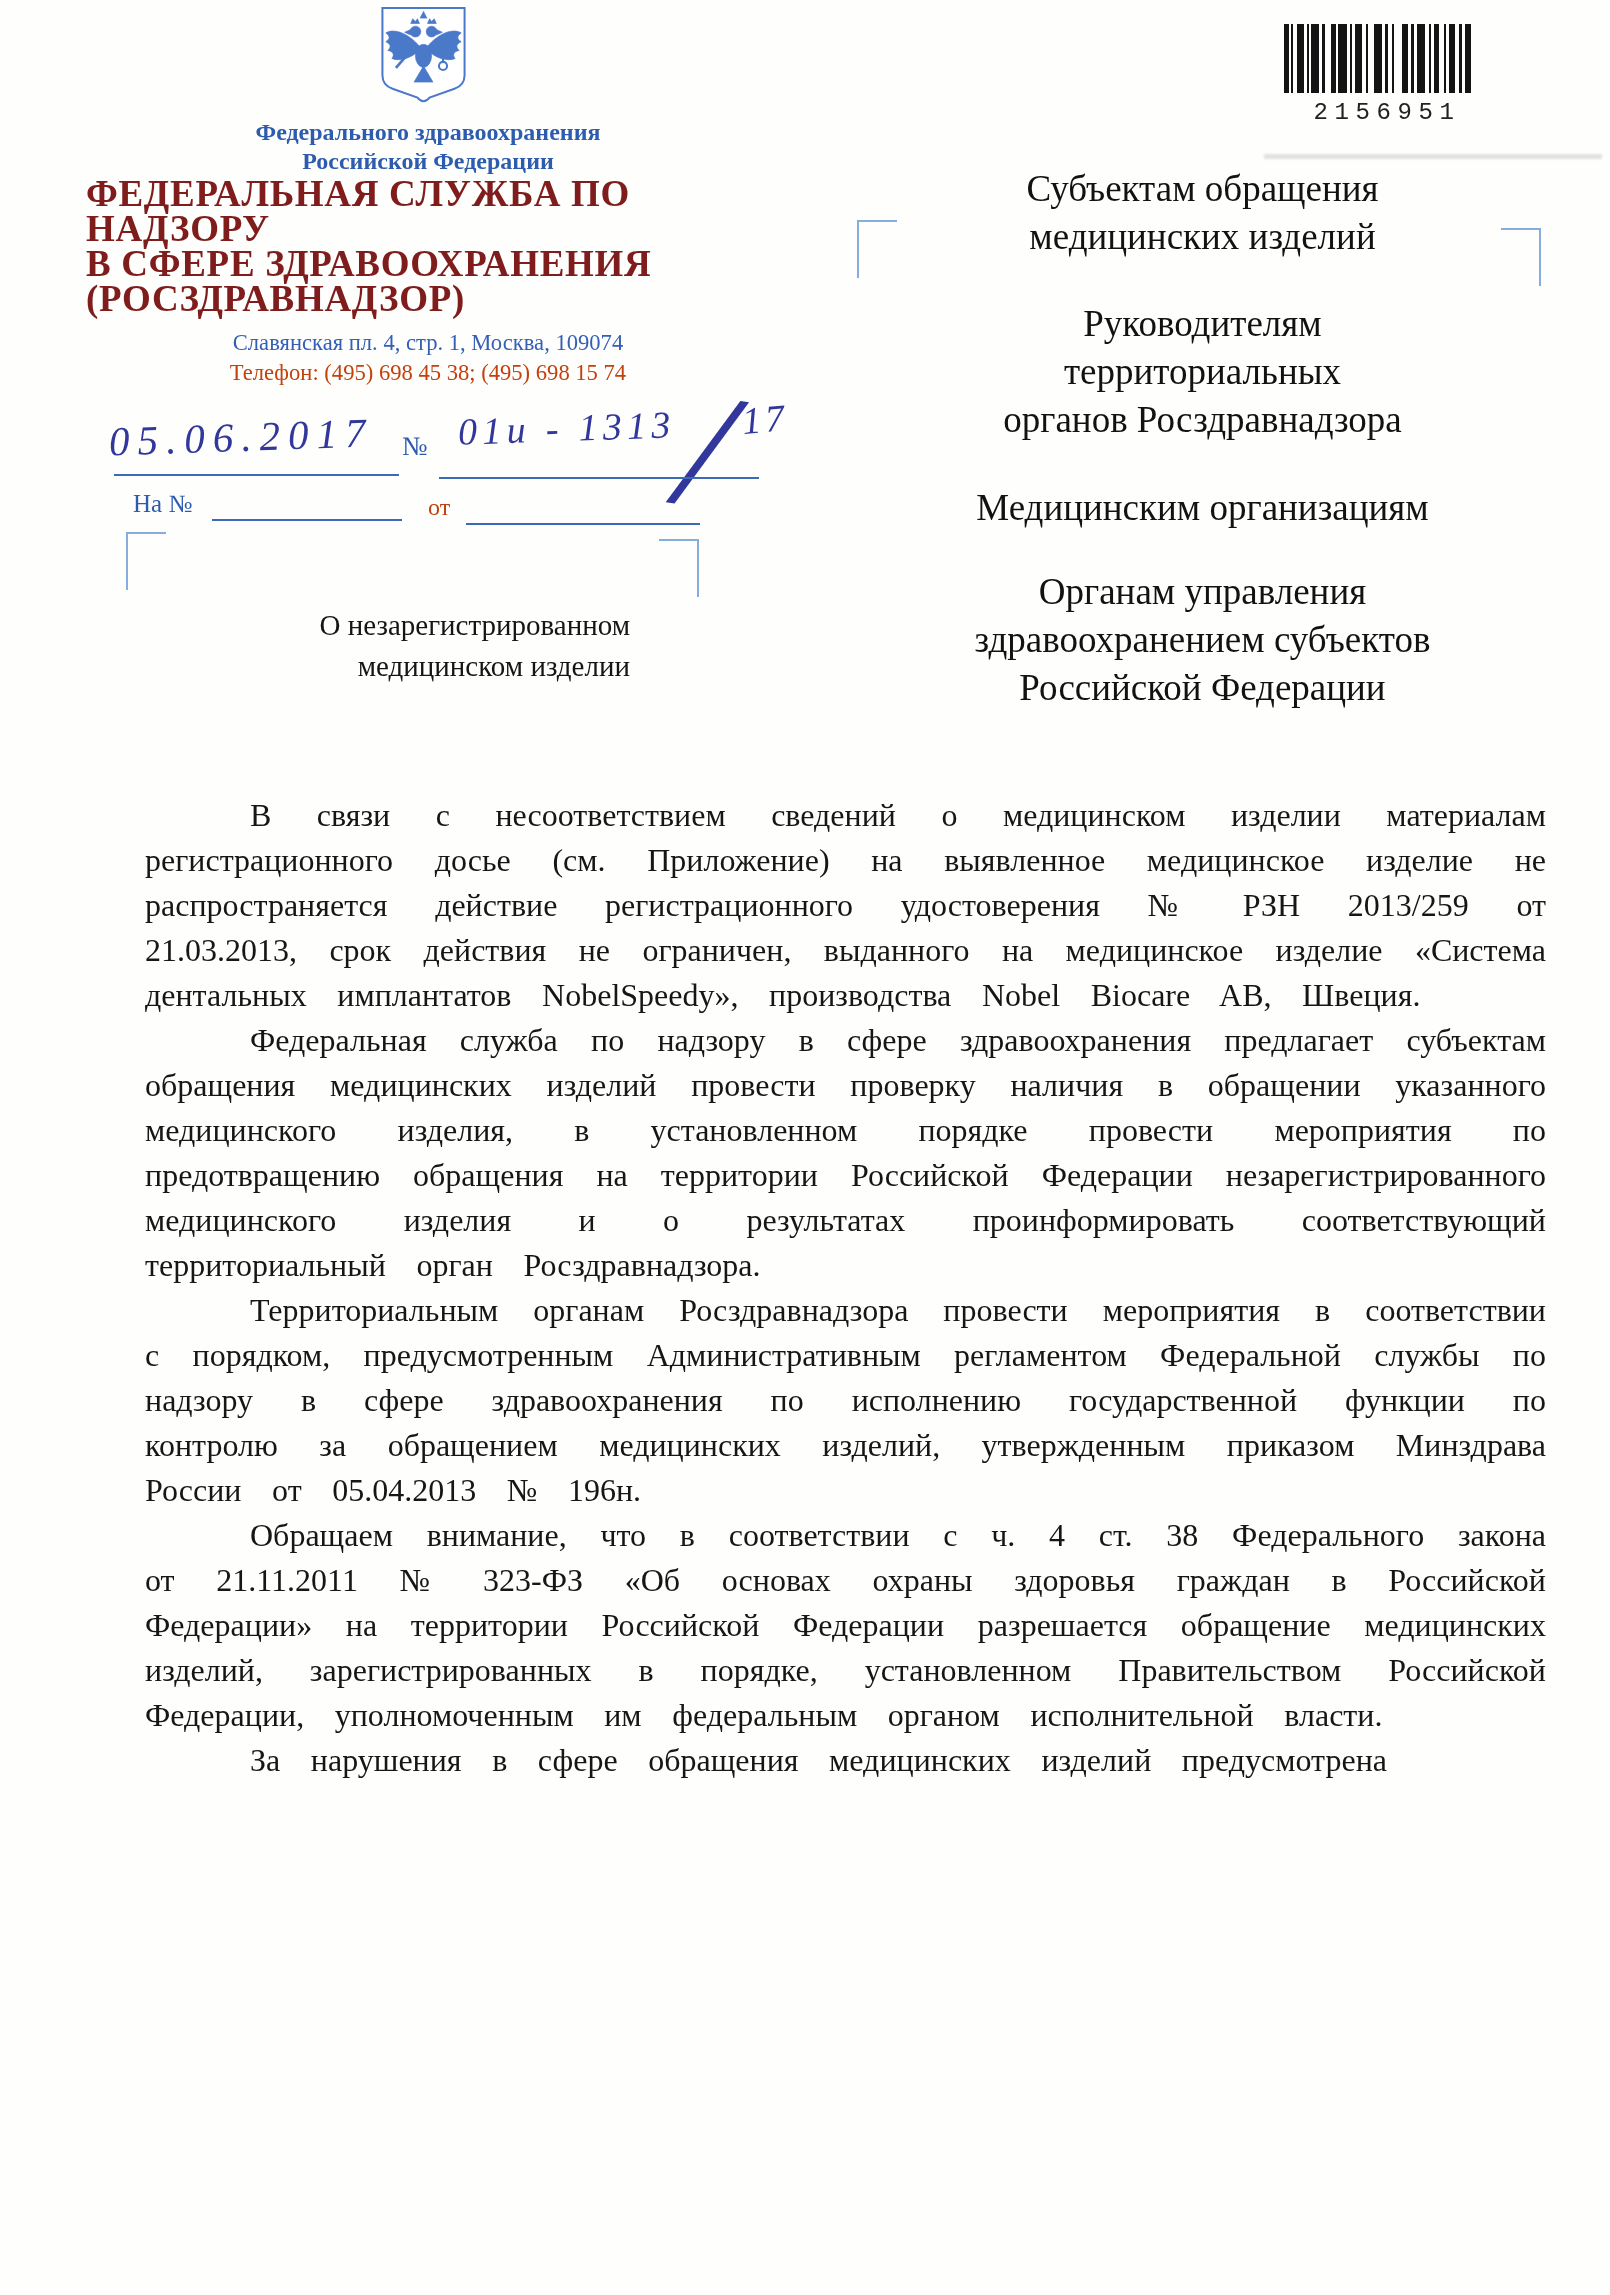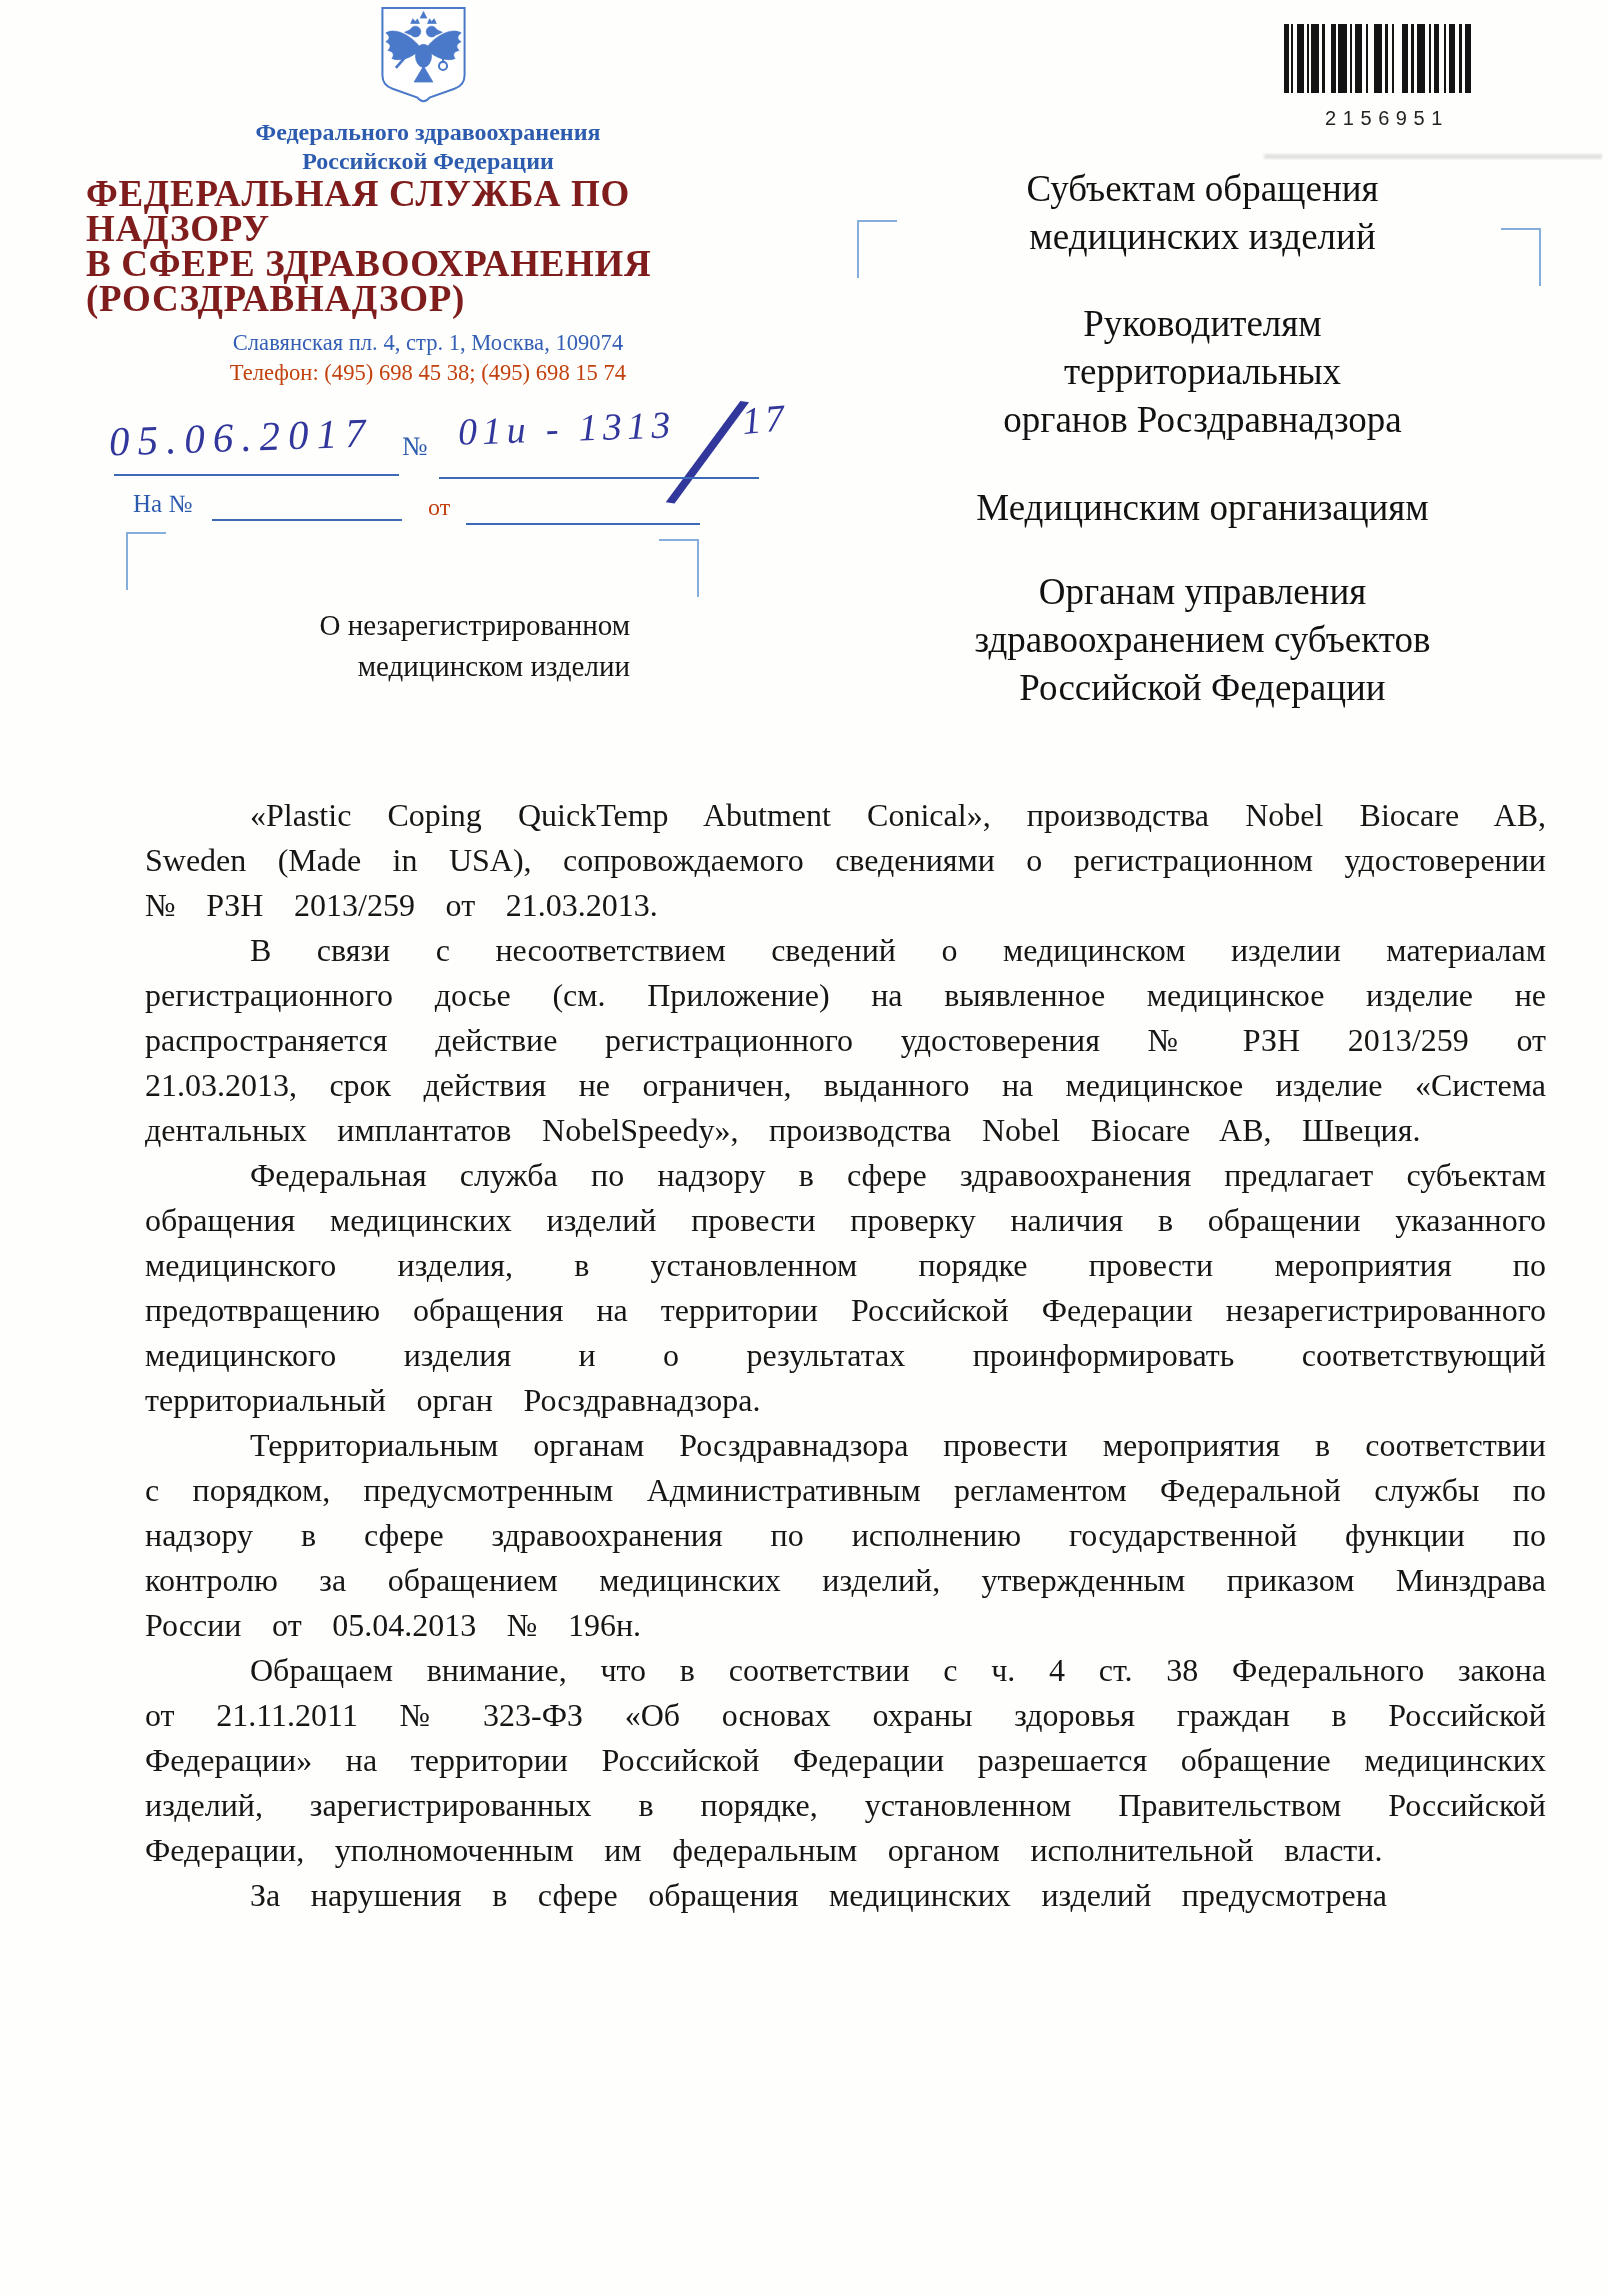--- a/index.html
+++ b/index.html
@@ -47,22 +47,22 @@
   .b4{left:1501px;top:228px;}
 
   
   .subject{position:absolute;left:232px;top:605px;width:398px;text-align:right;
            white-space:pre-line;font-size:29px;line-height:41px;color:#151515;}
 
   
   .barcode{position:absolute;left:1284px;top:24px;width:206px;}
   .bars{height:69px;white-space:nowrap;overflow:hidden;font-size:0;}
   .bars span{display:inline-block;height:100%;background:#141414;}
-  .bc-num{margin-top:14px;text-align:center;font-family:Liberation Sans, sans-serif;
-          font-size:20px;letter-spacing:6.6px;color:#222;}
+  .bc-num{margin-top:6px;text-align:center;font-family:Liberation Mono, monospace;
+          font-size:24px;letter-spacing:6.6px;color:#222;}
 
   
   .recipient{position:absolute;left:861px;width:683px;text-align:center;
              white-space:pre-line;font-size:37px;line-height:48px;color:#121212;}
   .r1{top:165px;} .r2{top:300px;} .r3{top:484px;} .r4{top:568px;}
 
   
   .body{position:absolute;left:145px;top:793px;width:1401px;}
   .body p{margin:0;text-indent:105px;text-align:justify;font-size:32px;line-height:45px;
           word-spacing:22.6px;color:#161616;}
@@ -137,21 +137,20 @@
 медицинских изделий</div>
   <div class="recipient r2">Руководителям
 территориальных
 органов Росздравнадзора</div>
   <div class="recipient r3">Медицинским организациям</div>
   <div class="recipient r4">Органам управления
 здравоохранением субъектов
 Российской Федерации</div>
 
   <div class="body">
-    <p>«Plastic Coping QuickTemp Abutment Conical», производства Nobel Biocare AB, Sweden (Made in USA), сопровождаемого сведениями о регистрационном удостоверении № РЗН 2013/259 от 21.03.2013.</p>
     <p>В связи с несоответствием сведений о медицинском изделии материалам регистрационного досье (см. Приложение) на выявленное медицинское изделие не распространяется действие регистрационного удостоверения № РЗН 2013/259 от 21.03.2013, срок действия не ограничен, выданного на медицинское изделие «Система дентальных имплантатов NobelSpeedy», производства Nobel Biocare AB, Швеция.</p>
     <p>Федеральная служба по надзору в сфере здравоохранения предлагает субъектам обращения медицинских изделий провести проверку наличия в обращении указанного медицинского изделия, в установленном порядке провести мероприятия по предотвращению обращения на территории Российской Федерации незарегистрированного медицинского изделия и о результатах проинформировать соответствующий территориальный орган Росздравнадзора.</p>
     <p>Территориальным органам Росздравнадзора провести мероприятия в соответствии с порядком, предусмотренным Административным регламентом Федеральной службы по надзору в сфере здравоохранения по исполнению государственной функции по контролю за обращением медицинских изделий, утвержденным приказом Минздрава России от 05.04.2013 № 196н.</p>
     <p>Обращаем внимание, что в соответствии с ч. 4 ст. 38 Федерального закона от 21.11.2011 № 323-ФЗ «Об основах охраны здоровья граждан в Российской Федерации» на территории Российской Федерации разрешается обращение медицинских изделий, зарегистрированных в порядке, установленном Правительством Российской Федерации, уполномоченным им федеральным органом исполнительной власти.</p>
     <p>За нарушения в сфере обращения медицинских изделий предусмотрена</p>
   </div>
 
 </div>
 
 

